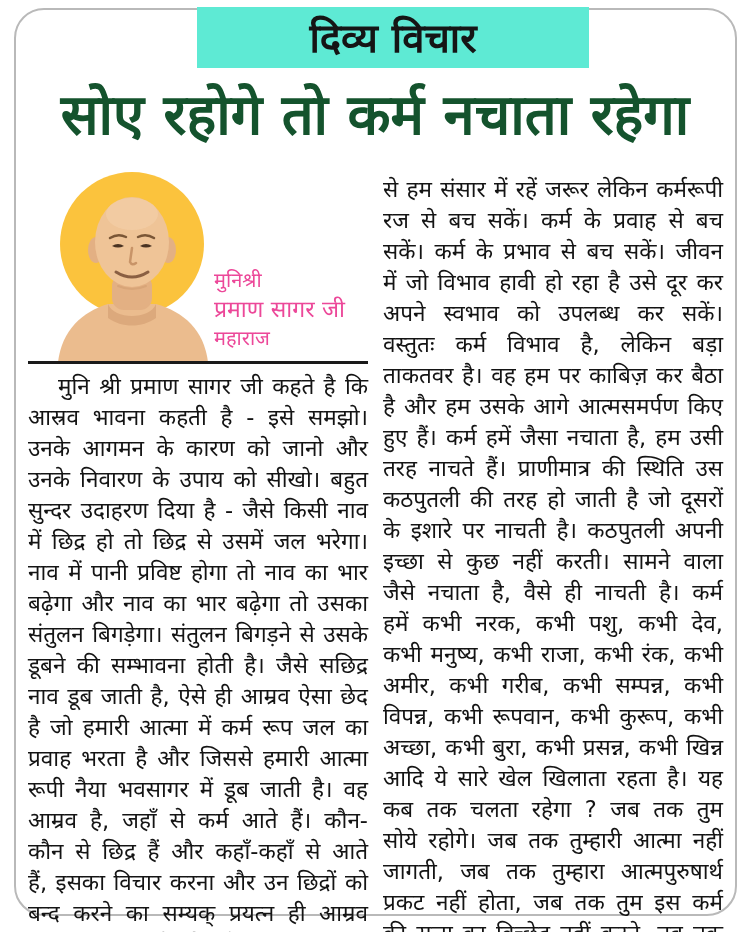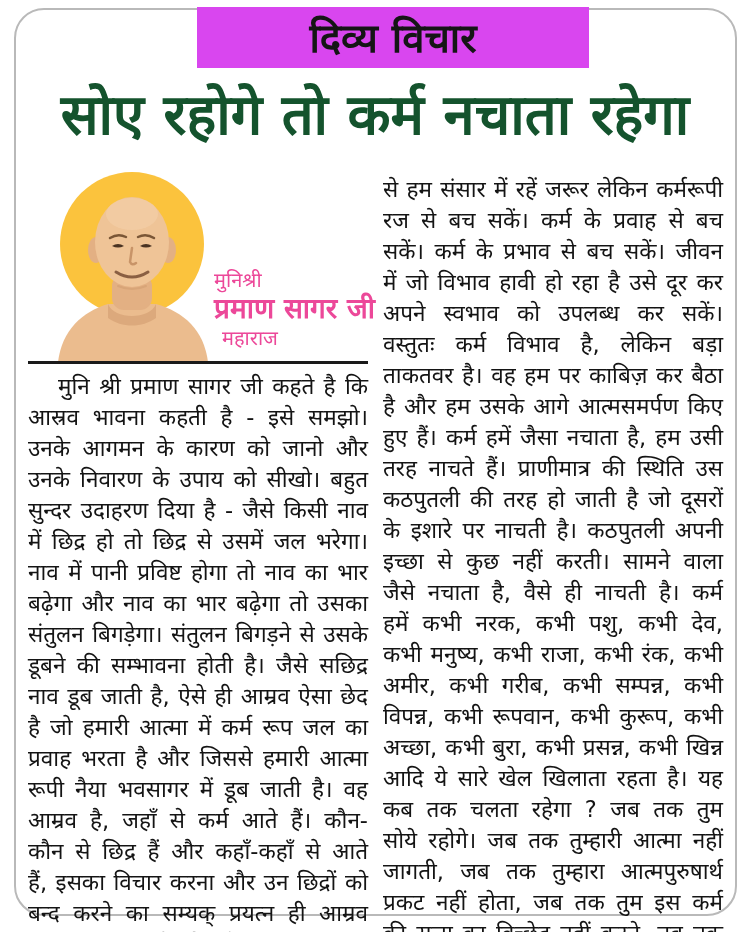--- a/index.html
+++ b/index.html
@@ -4,36 +4,36 @@
 <style>
   * { margin:0; padding:0; box-sizing:border-box; }
   html,body { width:750px; height:932px; background:#ffffff; overflow:hidden;
               font-family:"DejaVu Sans", sans-serif; }
   .page { position:relative; width:750px; height:932px; background:#fff; }
 
   .frame { position:absolute; left:14px; top:8px; width:723px; height:908px;
            border:2px solid #b9b9b9; border-radius:30px; }
 
   .banner { position:absolute; left:197px; top:7px; width:392px; height:61px;
-            background:#d946ef; display:flex; align-items:center; justify-content:center; }
+            background:#5eead4; display:flex; align-items:center; justify-content:center; }
   .banner span { font-size:40px; font-weight:bold; color:#151515; line-height:1; }
 
   .headline { position:absolute; top:80px; left:0; width:750px; text-align:center;
               font-size:56px; font-weight:bold; color:#14532d; letter-spacing:0px;
               line-height:1.25; }
 
   .columns { position:absolute; top:170px; left:28px; width:695px; display:flex; gap:15px; }
   .col { width:340px; }
 
   .photo-block { position:relative; height:194px; }
   .photo-block svg { position:absolute; left:26px; top:0; }
   .caption { position:absolute; left:186px; top:96px; color:#ec4899; white-space:nowrap; }
   .caption .line1 { font-size:20px; font-weight:500; line-height:28px; }
-  .caption .line2 { font-size:28px; font-weight:bold; line-height:30px; }
-  .caption .line3 { font-size:20px; font-weight:500; line-height:28px;margin-left:8px; }
+  .caption .line2 { font-size:23px; font-weight:normal; line-height:30px; }
+  .caption .line3 { font-size:20px; font-weight:500; line-height:28px; }
   .divider { position:absolute; bottom:0; left:0; width:100%; border-bottom:3px solid #1a1a1a; }
 
   .body-text { font-size:22.5px; line-height:31px; color:#141414; text-align:justify;
                word-spacing:1px; }
   .col.left .body-text { margin-top:7px; text-indent:30px; }
   .col.right .body-text { margin-top:4px; }
 </style>
 </head>
 <body>
 

